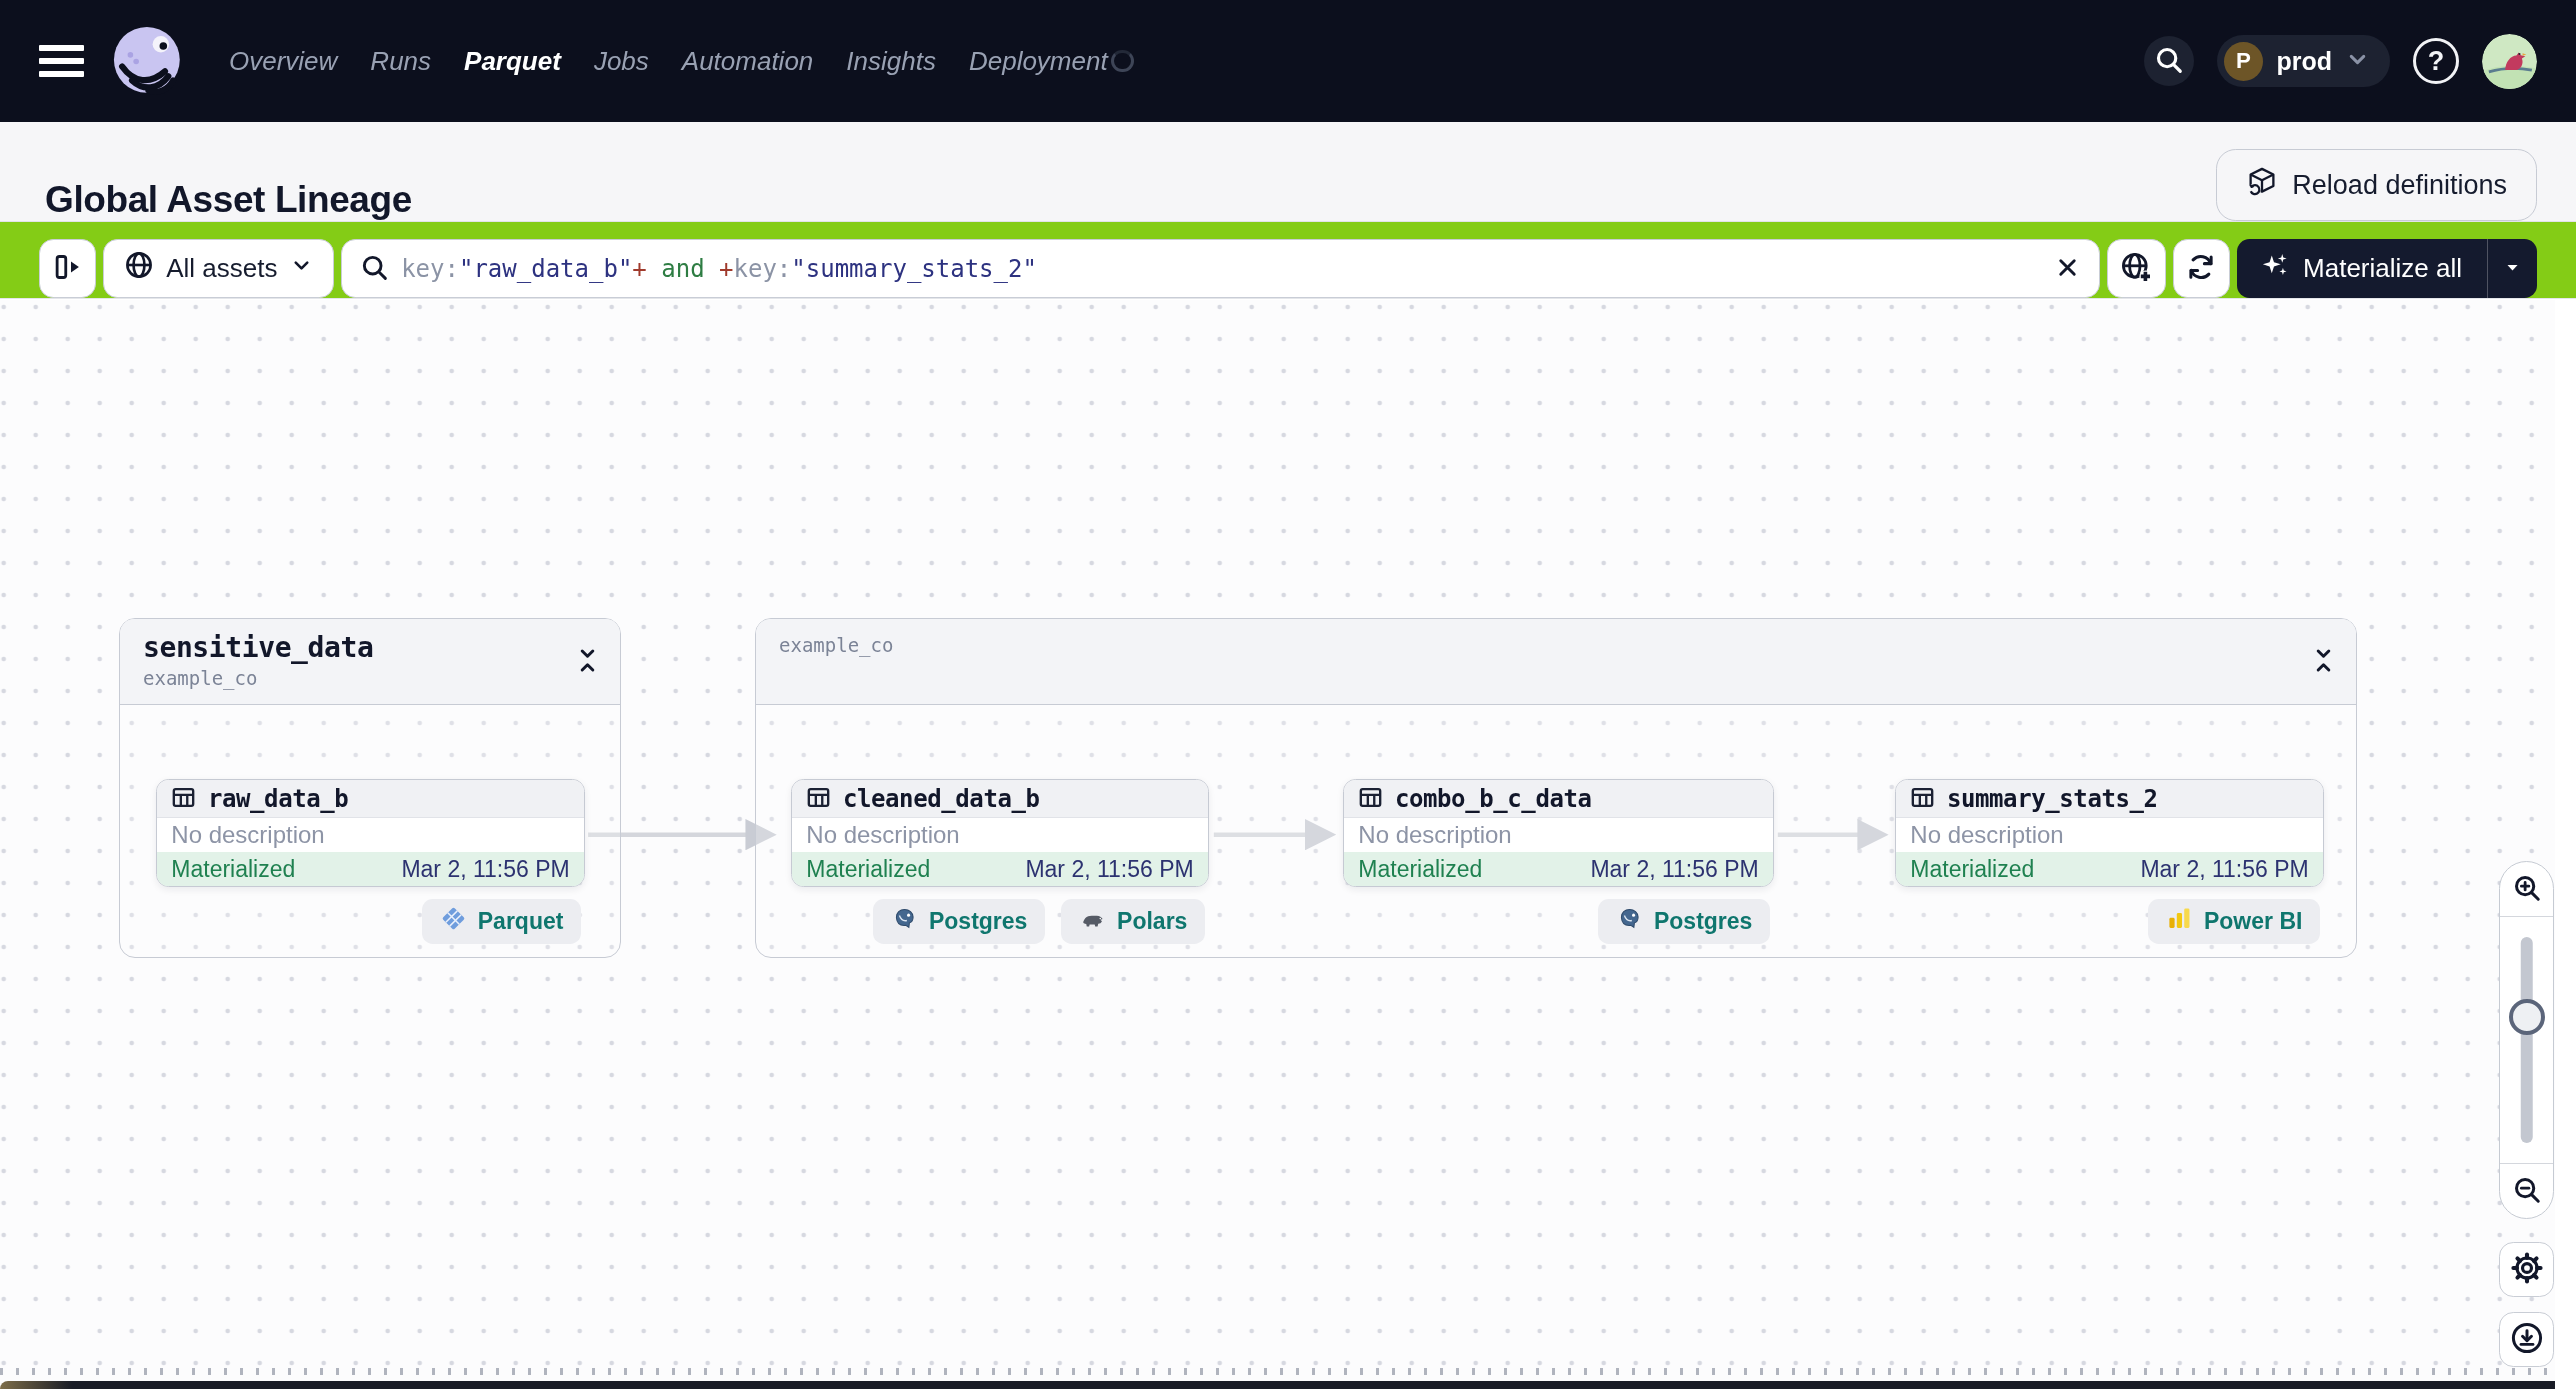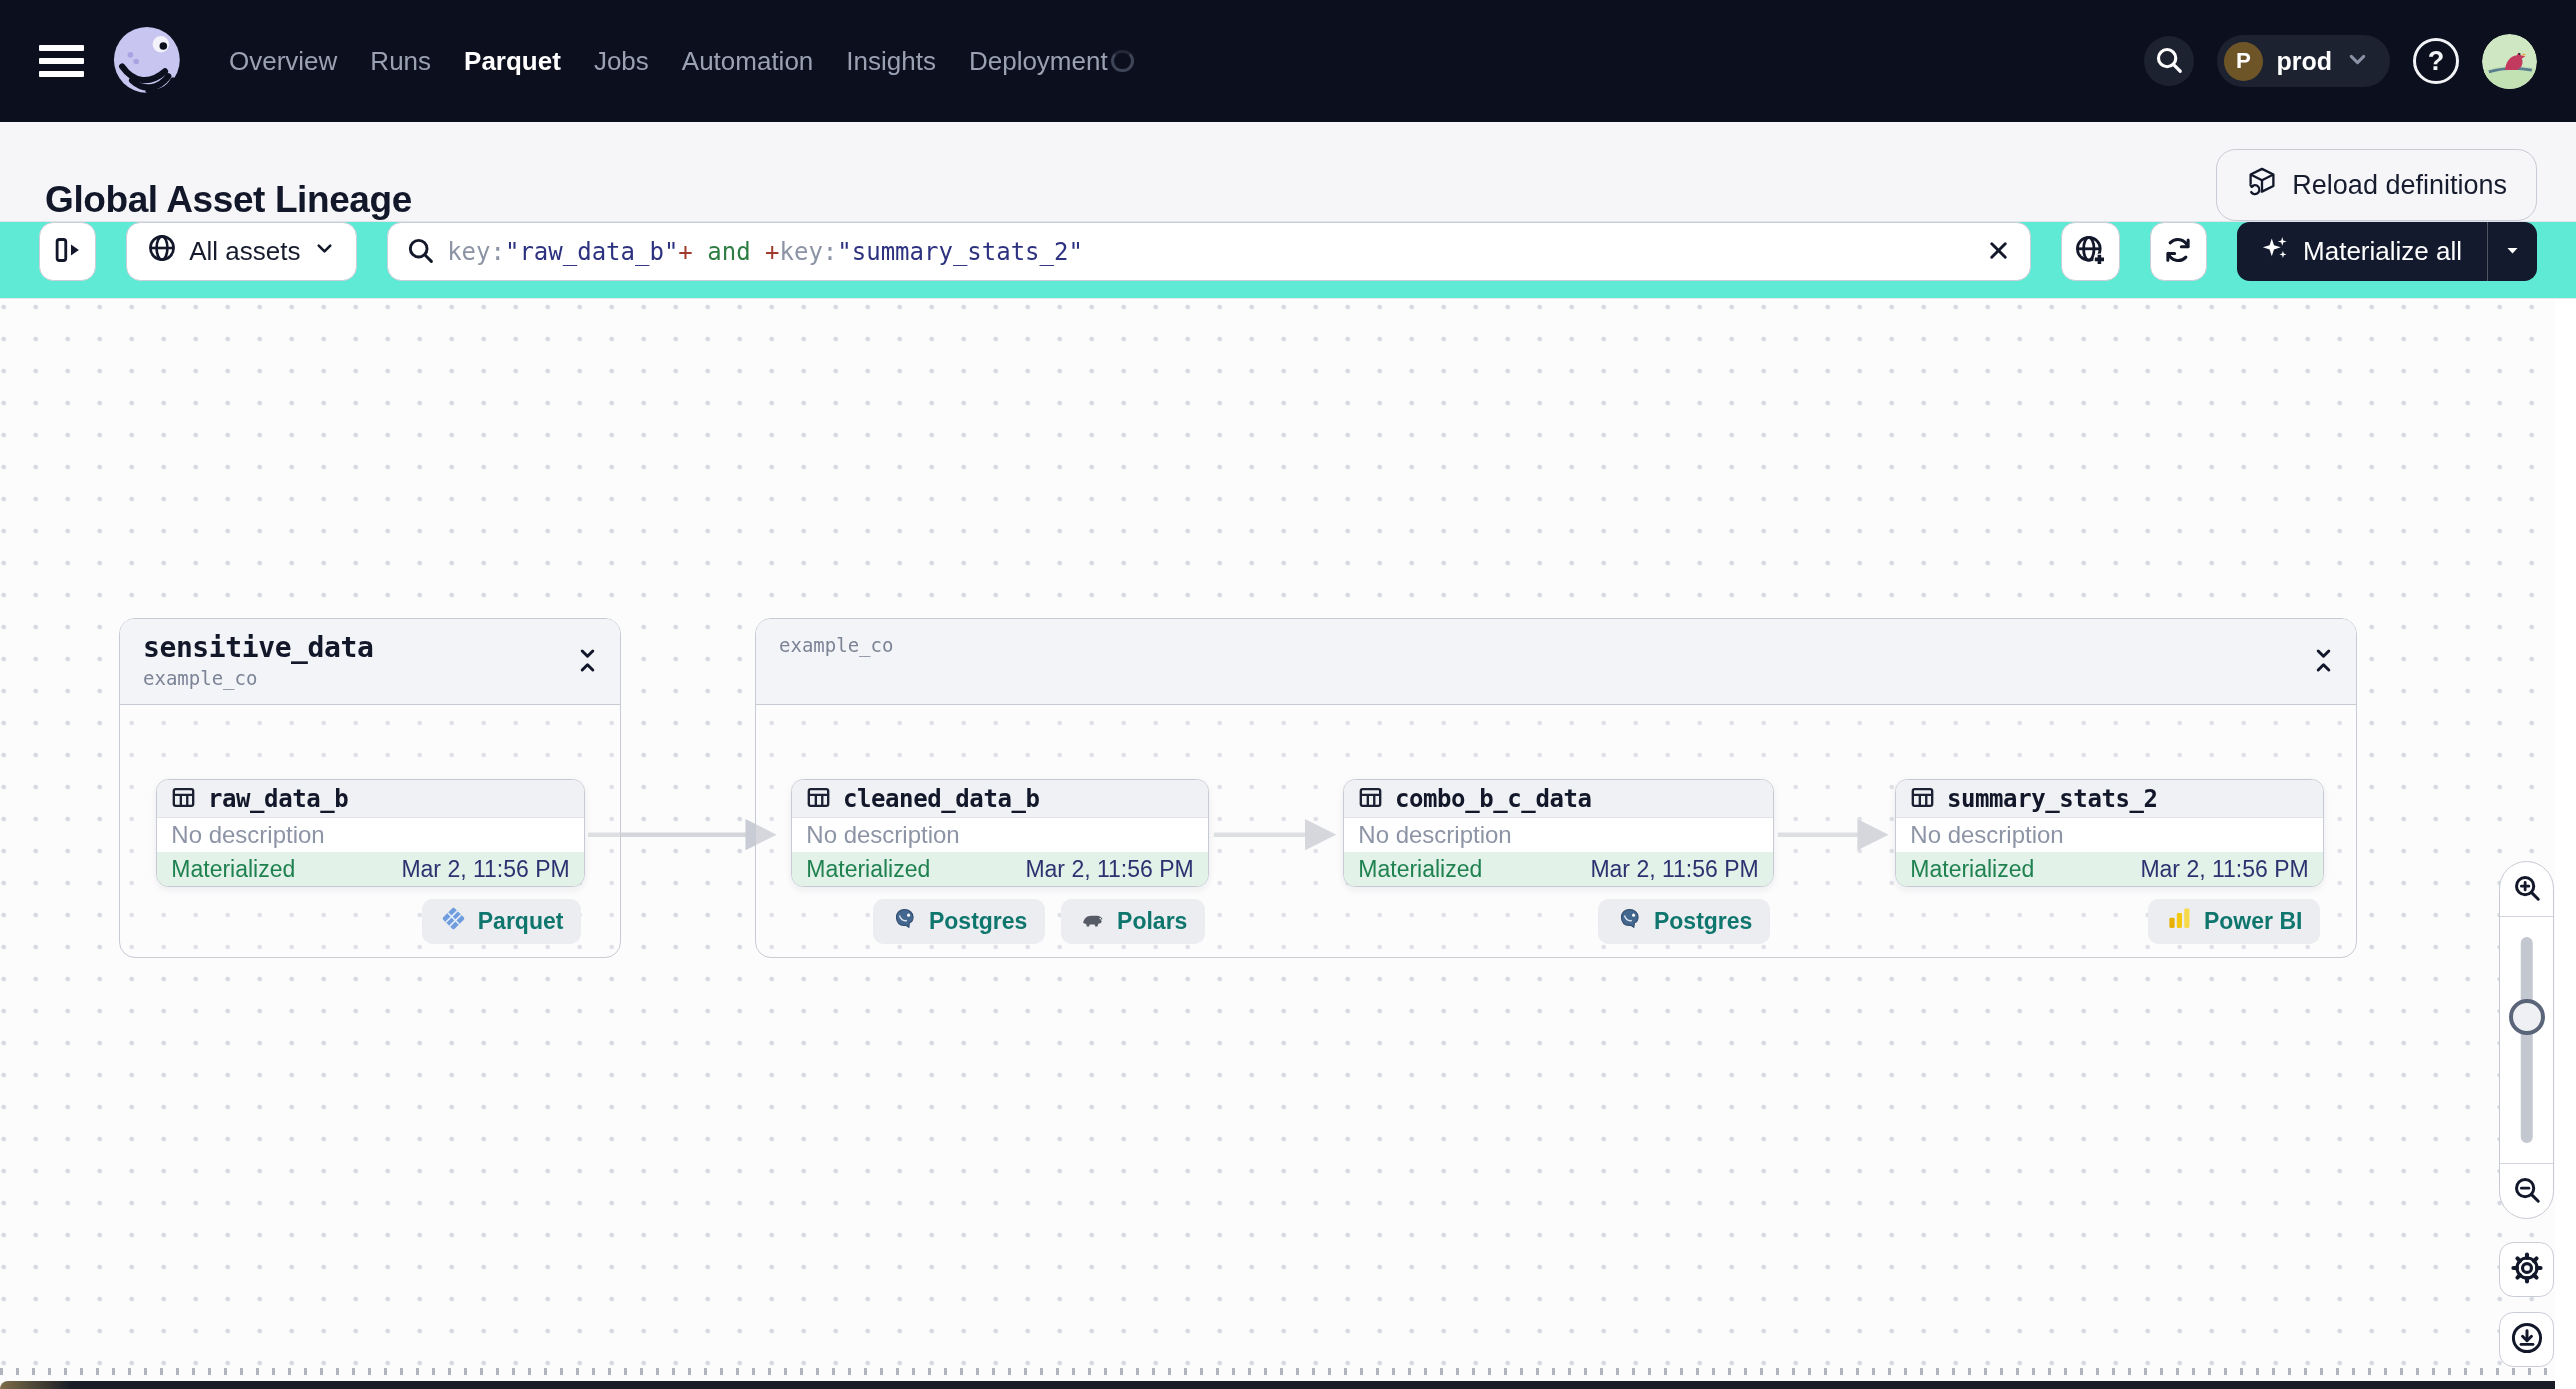--- a/index.html
+++ b/index.html
@@ -5,38 +5,38 @@
   * { margin:0; padding:0; box-sizing:border-box; }
   html,body { width:2576px; height:1389px; overflow:hidden; background:#fff;
               font-family:"Liberation Sans",sans-serif; position:relative; }
 
   
   .topbar { height:122px; background:#0c0f1d; display:flex; align-items:center; padding:0 39px; }
   .hamburger { width:45px; height:32px; display:flex; flex-direction:column; justify-content:space-between; cursor:pointer; }
   .hamburger span { height:6.3px; background:#fff; border-radius:0.9px; }
   .logo { width:79px; height:79px; margin-left:25px; }
   .nav { display:flex; gap:33px; margin-left:41px; align-items:center; }
-  .nav-item { font-size:26px; color:#99a1b3; text-decoration:none; cursor:pointer; }
+  .nav-item { font-size:26px; color:#99a1b3; text-decoration:none; cursor:pointer;font-style:italic; }
   .nav-item.active { color:#ffffff; font-weight:700; }
   .spinner { width:22.3px; height:22.3px; border:3.6px solid #3e4557; border-top-color:#232938; border-radius:50%; margin-left:3.6px; }
   .top-right { margin-left:auto; display:flex; align-items:center; gap:23px; }
   .circle-btn { width:50px; height:50px; border-radius:50%; background:#1d2231; display:flex; align-items:center; justify-content:center; cursor:pointer; }
   .env-pill { height:52px; background:#1d2231; border-radius:26px; display:flex; align-items:center; padding:0 19.7px 0 7.2px; gap:13.4px; cursor:pointer; }
   .env-avatar { width:39px; height:39px; border-radius:50%; background:#6d5527; color:#fff; font-size:22.3px; font-weight:700; display:flex; align-items:center; justify-content:center; }
   .env-label { color:#fff; font-size:25px; font-weight:600; }
   .help-btn { width:46px; height:46px; border-radius:50%; border:3.6px solid #f2f3f6; color:#f2f3f6; font-size:27px; font-weight:700; display:flex; align-items:center; justify-content:center; cursor:pointer; }
   .user-avatar { width:55px; height:55px; border-radius:50%; overflow:hidden; cursor:pointer; }
 
   
   .pagehead { height:100px; background:#f6f6f8; border-bottom:1.8px solid #e1e3e8; display:flex; align-items:flex-end; padding:0 39px 0 45px; }
   .page-title { font-size:37px; font-weight:700; color:#12172a; letter-spacing:-0.4px; }
   .reload-btn { margin-left:auto; height:72px; border:1.8px solid #c7cbd4; border-radius:19.7px; background:transparent; display:flex; align-items:center; gap:14.3px; padding:0 29px; font-size:27px; color:#161c2e; cursor:pointer; font-family:inherit; }
 
   
-  .toolbar { height:77px; background:#5eead4; border-bottom:1.8px solid #e4e6ea; display:flex; align-items:flex-start; padding:0 39px; gap:30px; }
+  .toolbar { height:77px; background:#84cc16; border-bottom:1.8px solid #e4e6ea; display:flex; align-items:flex-end; padding:0 39px; gap:7px; }
   .tb-btn { height:59px; min-width:55px; border:1.8px solid #c9cdd6; border-radius:14.3px; background:#fff; display:flex; align-items:center; justify-content:center; padding:0 12.5px; cursor:pointer; }
   .scope { gap:12.5px; padding:0 19.7px; font-size:26px; color:#161c2e; }
   .searchbox { flex:1; height:59px; border:1.8px solid #c9cdd6; border-radius:14.3px; display:flex; align-items:center; padding:0 18px; gap:12.5px; background:#fff; }
   .query { font-family:"DejaVu Sans Mono","Liberation Mono",monospace; font-size:24px; white-space:pre; }
   .clear-x { margin-left:auto; background:none; border:none; cursor:pointer; display:flex; }
   .materialize { height:59px; background:#141a2e; border-radius:12.5px; display:flex; align-items:stretch; color:#fff; overflow:hidden; cursor:pointer; }
   .mat-main { display:flex; align-items:center; gap:14.3px; padding:0 25px; font-size:26px; font-weight:500; }
   .mat-caret { width:50px; display:flex; align-items:center; justify-content:center; border-left:1.8px solid rgba(255,255,255,.25); }
 
   

